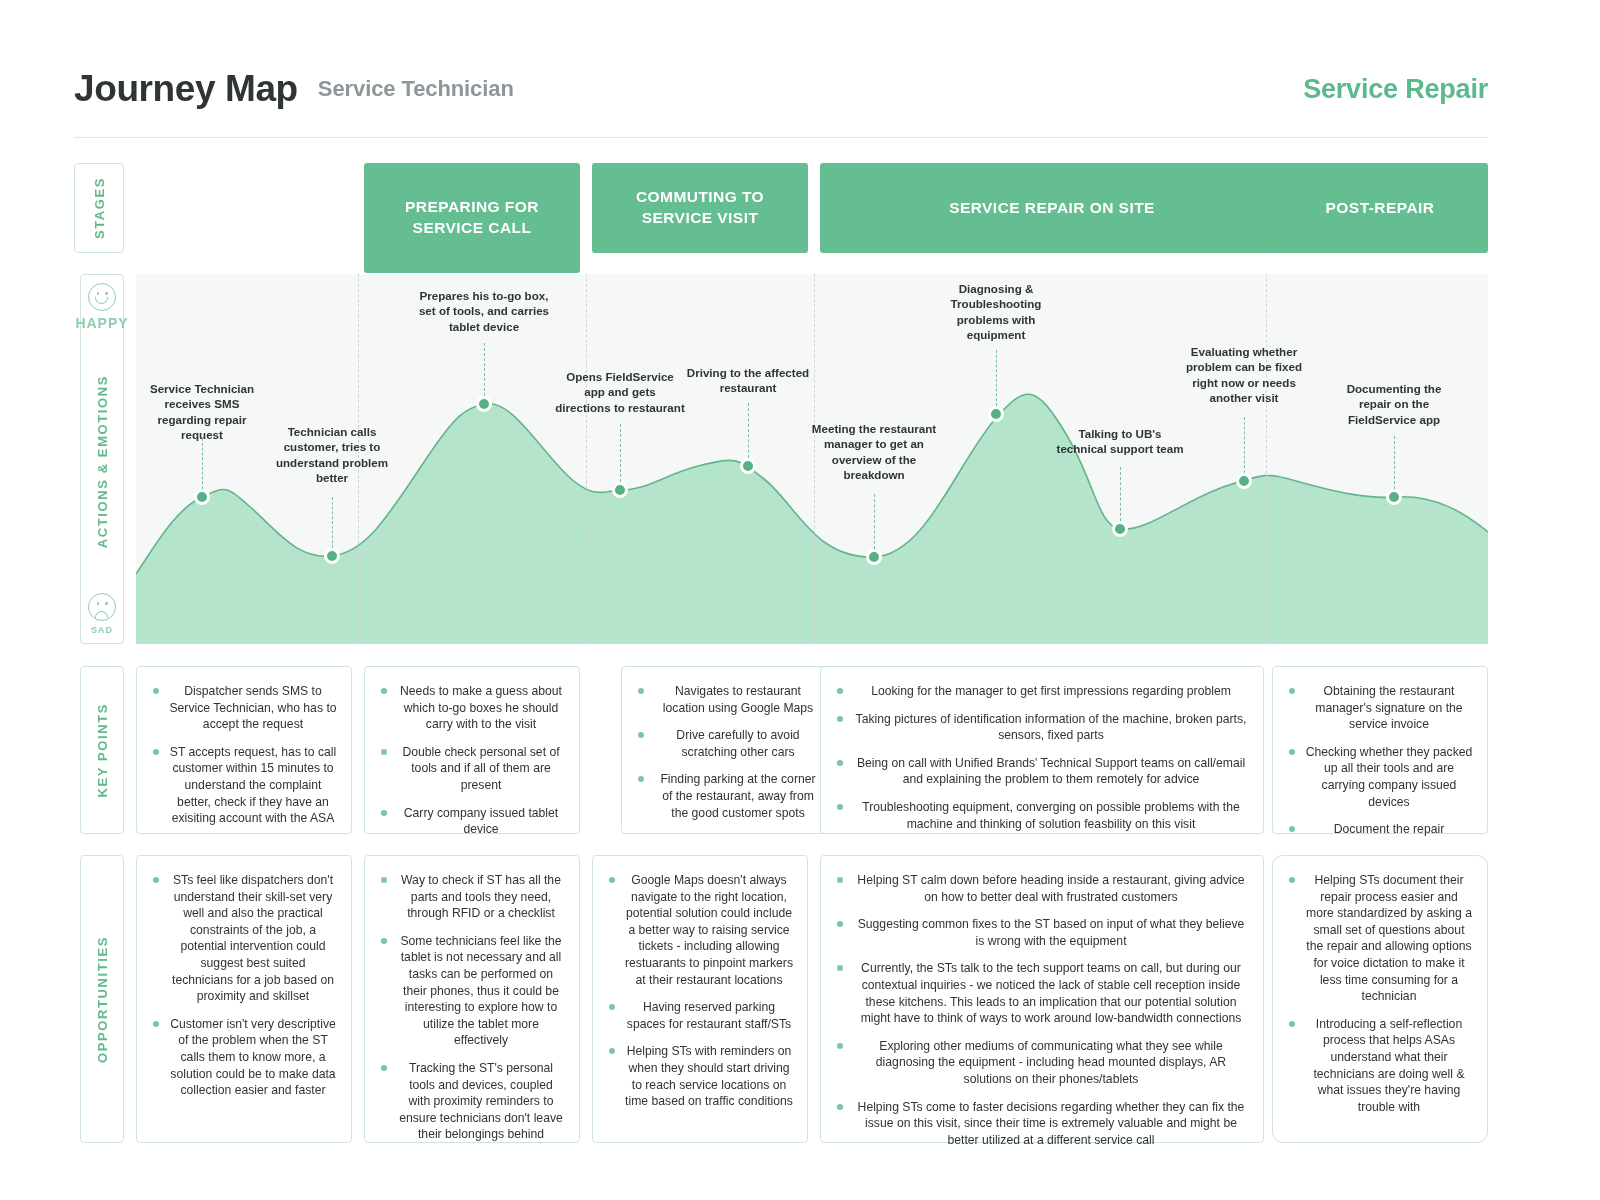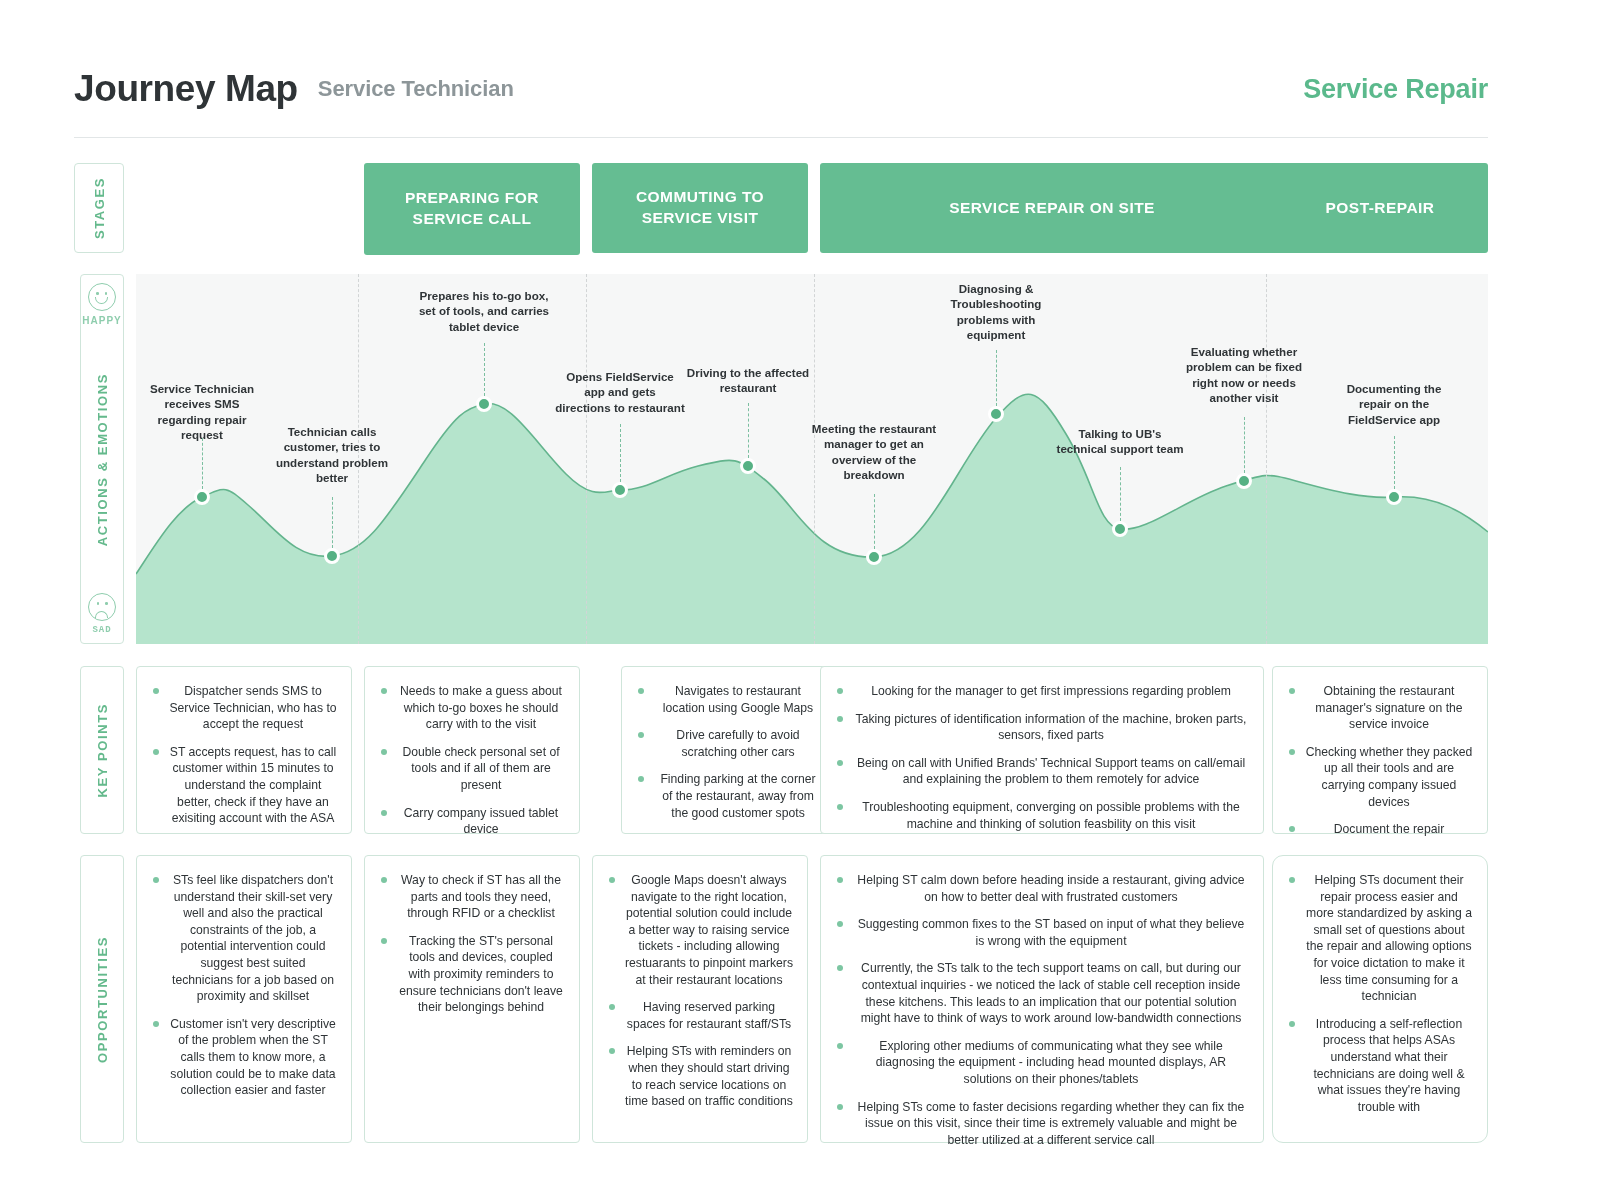--- a/index.html
+++ b/index.html
@@ -171,42 +171,42 @@
     <span class="vert">STAGES</span>
   </div>
 
   <div class="row-label" style="left:80px; top:274px; width:44px; height:370px; flex-direction:column; justify-content:space-between; padding:8px 0;">
     <div style="display:flex;flex-direction:column;align-items:center;gap:4px;">
       <div class="face" style="position:relative;">
         <div class="eye l"></div>
           <div class="eye r"></div>
           <div class="mouth"></div>
       </div>
-      <div style="font-size:10px;font-weight:700;color:#8ecdad;letter-spacing:1px;text-align:right;">HAPPY</div>
+      <div style="font-size:14px;font-weight:700;color:#8ecdad;letter-spacing:1px;text-align:right;">HAPPY</div>
     </div>
     <span class="vert">ACTIONS &amp; EMOTIONS</span>
     <div style="display:flex;flex-direction:column;align-items:center;gap:4px;">
       <div class="face sad" style="position:relative;">
         <div class="eye l"></div>
           <div class="eye r"></div>
           <div class="mouth"></div>
       </div>
-      <div style="font-size:9px;font-weight:700;color:#8ecdad;letter-spacing:1px;font-family:Liberation Mono, monospace;">SAD</div>
+      <div style="font-size:9px;font-weight:700;color:#8ecdad;letter-spacing:1px;">SAD</div>
     </div>
   </div>
 
   <div class="row-label" style="left:80px; top:666px; width:44px; height:168px;">
     <span class="vert">KEY POINTS</span>
   </div>
 
   <div class="row-label" style="left:80px; top:855px; width:44px; height:288px;">
     <span class="vert">OPPORTUNITIES</span>
   </div>
 
-  <div class="stage-box" style="left:364px;  top:163px; width:216px; height:92px;">
+  <div class="stage-box" style="left:364px;  top:163px; width:216px; height:110px;">
       <span>PREPARING FOR
 SERVICE CALL</span>
     </div>
   <div class="stage-box" style="left:592px;  top:163px; width:216px; height:90px;">
       <span>COMMUTING TO
 SERVICE VISIT</span>
     </div>
   <div class="stage-box" style="left:820px;  top:163px; width:464px; height:90px;">
       <span>SERVICE REPAIR ON SITE</span>
     </div>
@@ -360,20 +360,21 @@
 
   <div class="card" style="left:136px;  top:855px; width:216px; height:288px;">
       <ul>
         <li>STs feel like dispatchers don't understand their skill-set very well and also the practical constraints of the job, a potential intervention could suggest best suited technicians for a job based on proximity and skillset</li>
         <li>Customer isn't very descriptive of the problem when the ST calls them to know more, a solution could be to make data collection easier and faster</li>
       </ul>
     </div>
   <div class="card" style="left:364px;  top:855px; width:216px; height:288px;">
       <ul>
         <li>Way to check if ST has all the parts and tools they need, through RFID or a checklist</li>
+        <li>Some technicians feel like the tablet is not necessary and all tasks can be performed on their phones, thus it could be interesting to explore how to utilize the tablet more effectively</li>
         <li>Tracking the ST's personal tools and devices, coupled with proximity reminders to ensure technicians don't leave their belongings behind</li>
       </ul>
     </div>
   <div class="card" style="left:592px;  top:855px; width:216px; height:288px;">
       <ul>
         <li>Google Maps doesn't always navigate to the right location, potential solution could include a better way to raising service tickets - including allowing restuarants to pinpoint markers at their restaurant locations</li>
         <li>Having reserved parking spaces for restaurant staff/STs</li>
         <li>Helping STs with reminders on when they should start driving to reach service locations on time based on traffic conditions</li>
       </ul>
     </div>

